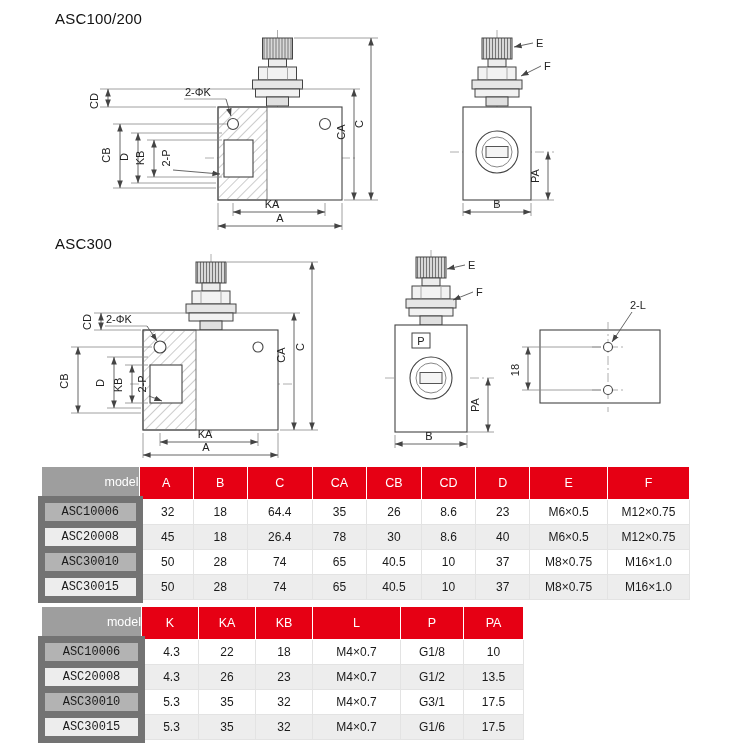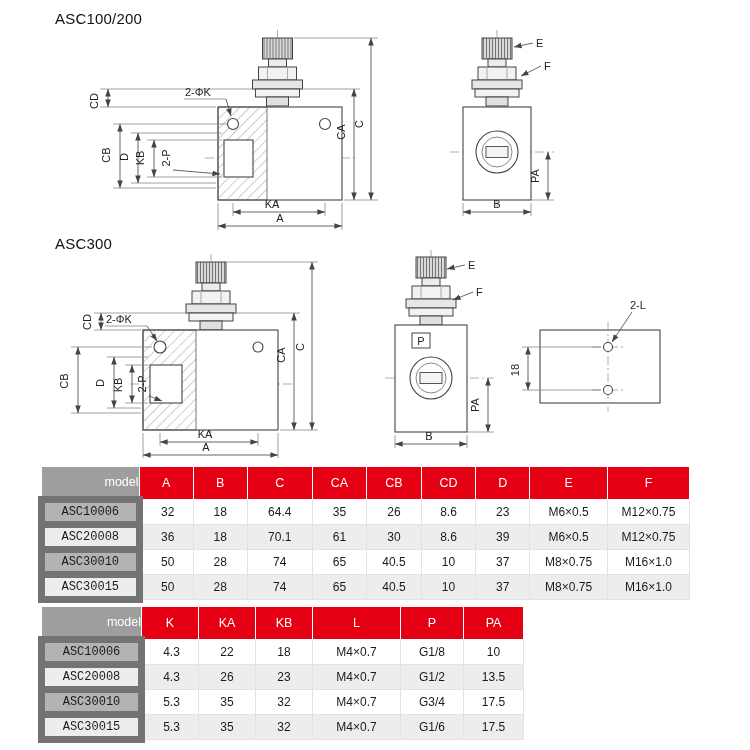--- a/index.html
+++ b/index.html
@@ -309,27 +309,27 @@
             <td class="value-cell">64.4</td>
             <td class="value-cell">35</td>
             <td class="value-cell">26</td>
             <td class="value-cell">8.6</td>
             <td class="value-cell">23</td>
             <td class="value-cell">M6×0.5</td>
             <td class="value-cell">M12×0.75</td>
           </tr>
           <tr class="alt">
             <td class="model-cell">ASC20008</td>
-            <td class="value-cell">36</td>
+            <td class="value-cell">45</td>
             <td class="value-cell">18</td>
-            <td class="value-cell">70.1</td>
-            <td class="value-cell">61</td>
+            <td class="value-cell">26.4</td>
+            <td class="value-cell">78</td>
             <td class="value-cell">30</td>
             <td class="value-cell">8.6</td>
-            <td class="value-cell">39</td>
+            <td class="value-cell">40</td>
             <td class="value-cell">M6×0.5</td>
             <td class="value-cell">M12×0.75</td>
           </tr>
           <tr>
             <td class="model-cell">ASC30010</td>
             <td class="value-cell">50</td>
             <td class="value-cell">28</td>
             <td class="value-cell">74</td>
             <td class="value-cell">65</td>
             <td class="value-cell">40.5</td>
@@ -394,21 +394,21 @@
             <td class="value-cell">M4×0.7</td>
             <td class="value-cell">G1/2</td>
             <td class="value-cell">13.5</td>
           </tr>
           <tr>
             <td class="model-cell">ASC30010</td>
             <td class="value-cell">5.3</td>
             <td class="value-cell">35</td>
             <td class="value-cell">32</td>
             <td class="value-cell">M4×0.7</td>
-            <td class="value-cell">G3/4</td>
+            <td class="value-cell">G3/1</td>
             <td class="value-cell">17.5</td>
           </tr>
           <tr class="alt">
             <td class="model-cell">ASC30015</td>
             <td class="value-cell">5.3</td>
             <td class="value-cell">35</td>
             <td class="value-cell">32</td>
             <td class="value-cell">M4×0.7</td>
             <td class="value-cell">G1/6</td>
             <td class="value-cell">17.5</td>

